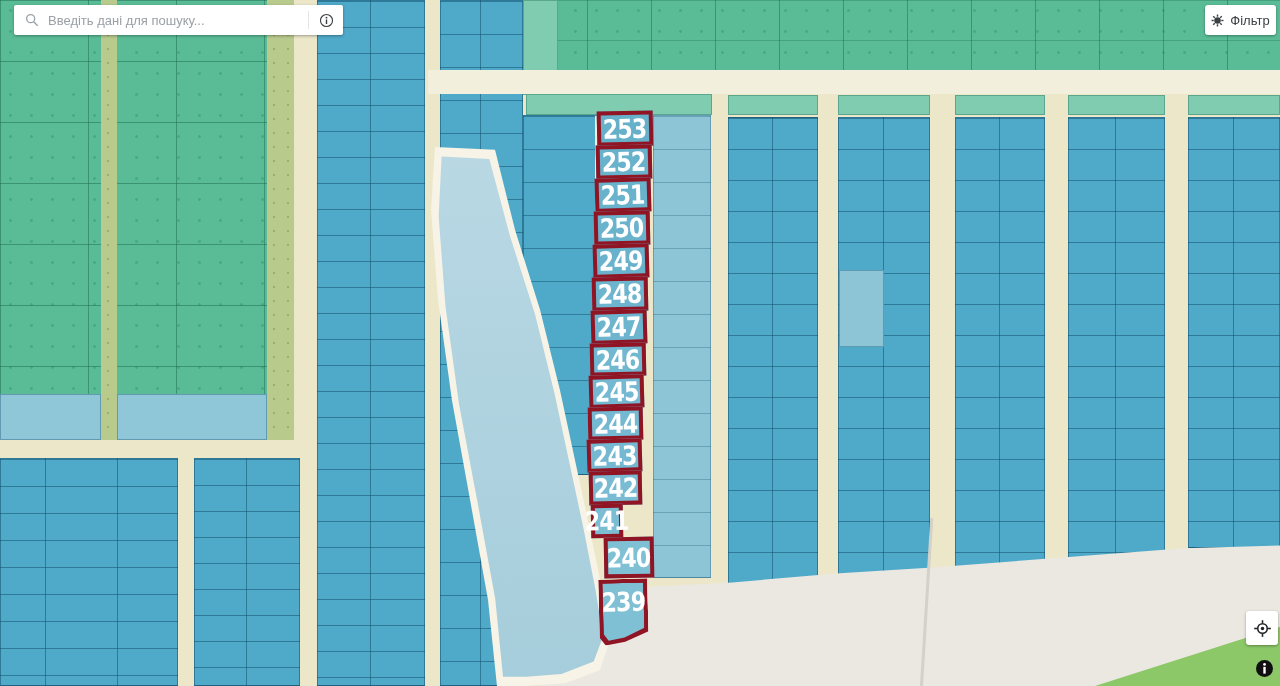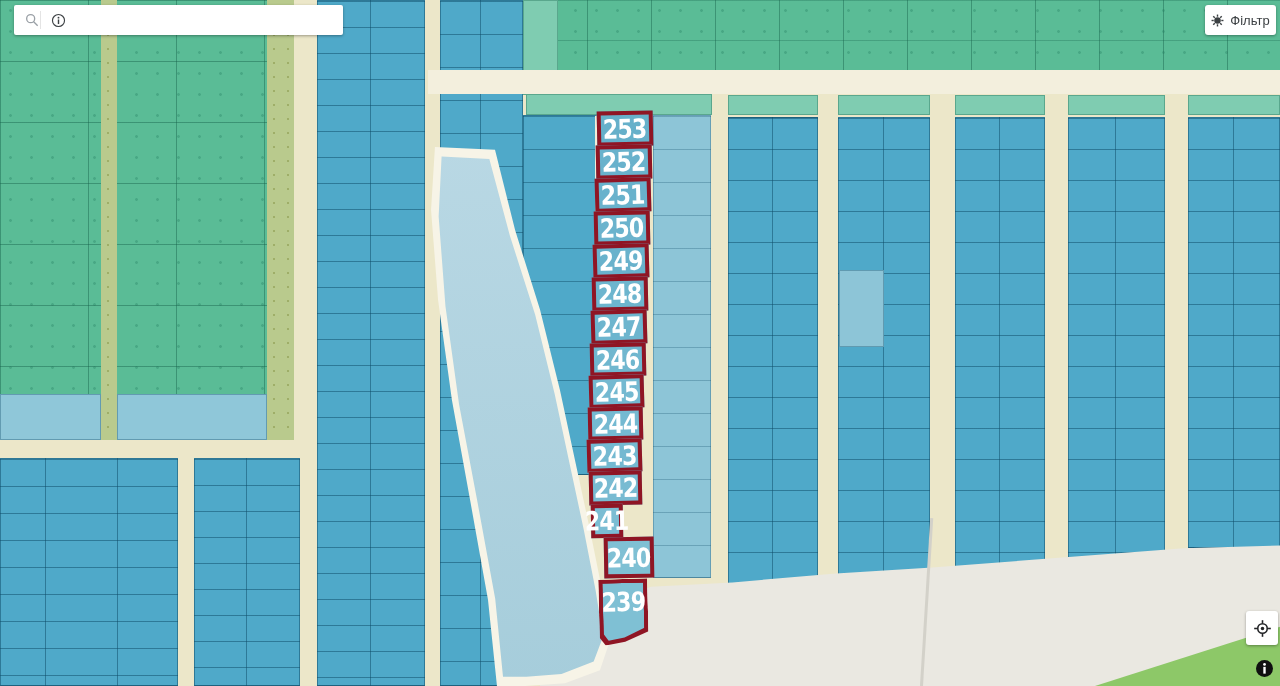--- a/index.html
+++ b/index.html
@@ -179,20 +179,21 @@
       <span class="plabel">239</span>
     </div>
 
   <div class="abs panel" id="searchbar">
     <span class="iconbtn" style="margin-left:10px">
       <svg width="16" height="16" viewBox="0 0 24 24">
           <circle cx="10" cy="10" r="6" fill="none" stroke="#9aa0a6" stroke-width="2"></circle>
           <line x1="14.5" y1="14.5" x2="20.5" y2="20.5" stroke="#9aa0a6" stroke-width="2"></line>
         </svg>
     </span>
+    <input type="text" placeholder="Введіть дані для пошуку..." style="">
     <span class="sdivider"></span>
     <span class="iconbtn" id="search-info">
       <svg width="17" height="17" viewBox="0 0 24 24">
           <circle cx="12" cy="12" r="8.5" fill="none" stroke="#3c4043" stroke-width="1.6"></circle>
           <circle cx="12" cy="8" r="1.3" fill="#3c4043"></circle>
           <rect x="11" y="10.5" width="2" height="6.5" fill="#3c4043"></rect>
         </svg>
     </span>
   </div>
 

